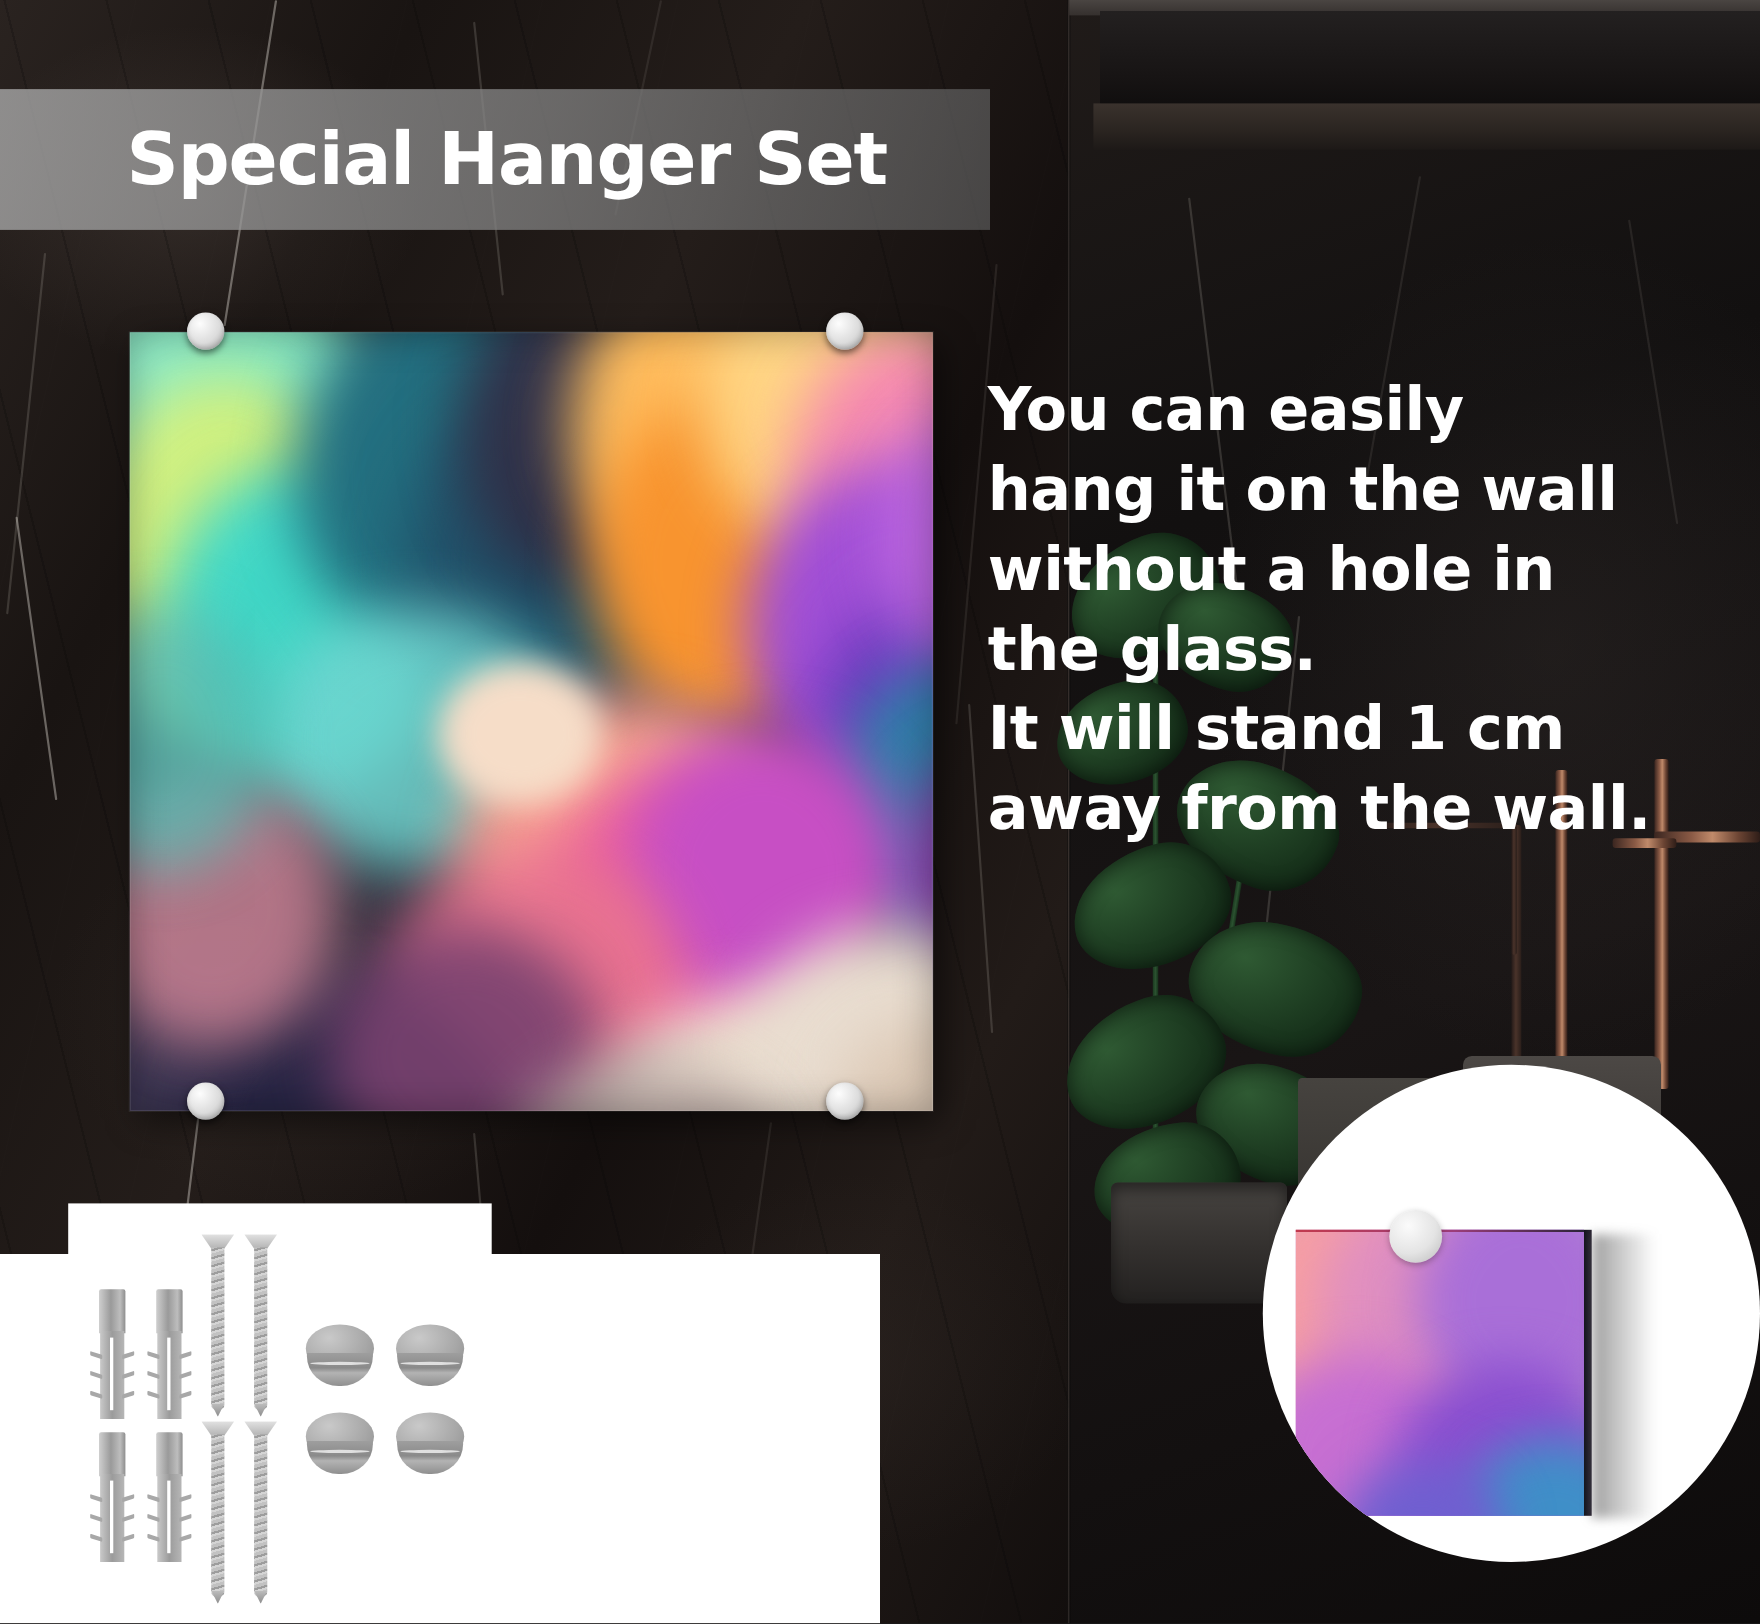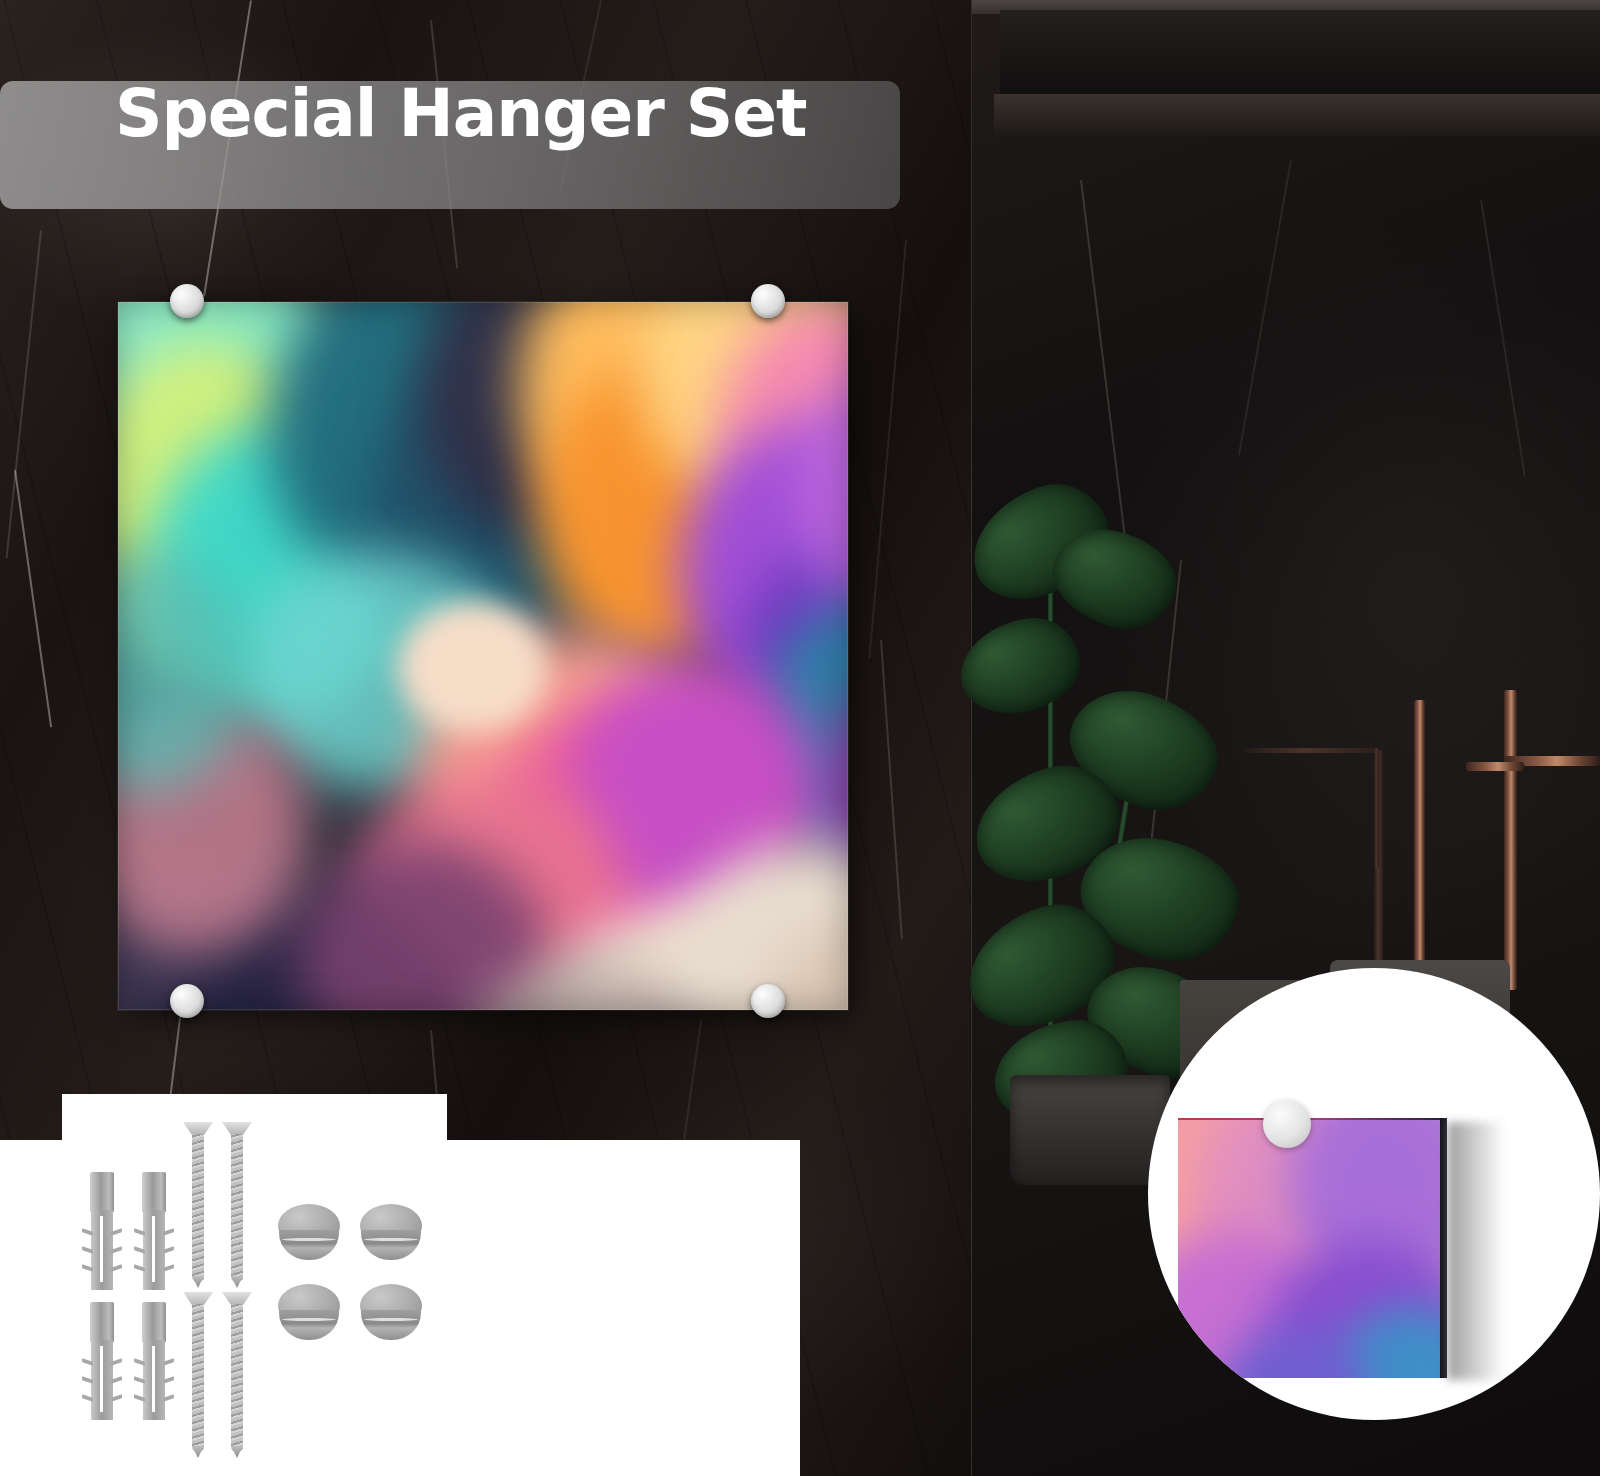--- a/index.html
+++ b/index.html
@@ -88,21 +88,21 @@
 
   
   .banner{
     position:absolute; left:0; top:81px; width:900px; height:128px;
     background:linear-gradient(105deg,
        rgba(168,168,168,.80) 0%,
        rgba(150,150,150,.78) 25%,
        rgba(132,132,132,.74) 55%,
        rgba(112,112,112,.70) 78%,
        rgba(96,96,96,.66) 100%);
-    display:flex; align-items:flex-start;border-radius:13px;
+    display:flex; align-items:center;
   }
   .banner-title{
     margin-left:115px;
     color:#ffffff;
     font-size:66px;
     font-weight:700;
     letter-spacing:-1px;
     font-family:"DejaVu Sans", sans-serif;
     line-height:1;
   }
@@ -324,20 +324,30 @@
 
     <div class="art-gloss"></div>
     <div class="art-edge"></div>
   </div>
 
   <div class="cap" style="left:170px; top:284px;"></div>
   <div class="cap" style="left:751px; top:284px;"></div>
   <div class="cap" style="left:170px; top:984px;"></div>
   <div class="cap" style="left:751px; top:984px;"></div>
 
+  <div style="position:absolute; left:898px; top:336px; width:690px;
+              font-family:'DejaVu Sans',sans-serif; font-weight:700; font-size:55px;
+              line-height:1.32; color:#ffffff; letter-spacing:-.5px;">
+    <div>You can easily</div>
+    <div>hang it on the wall</div>
+    <div>without a hole in</div>
+    <div>the glass.</div>
+    <div>It will stand 1 cm</div>
+    <div>away from the wall.</div>
+  </div>
 
   <div class="hw-top"></div>
   <div class="hw-main"></div>
 
   <div class="hw-wrap">
 
     <div class="plug" style="left:84px; top:78px;">
       <div class="plug-body"></div>
       <div class="plug-shaft"></div>
       <div class="plug-slot"></div>

